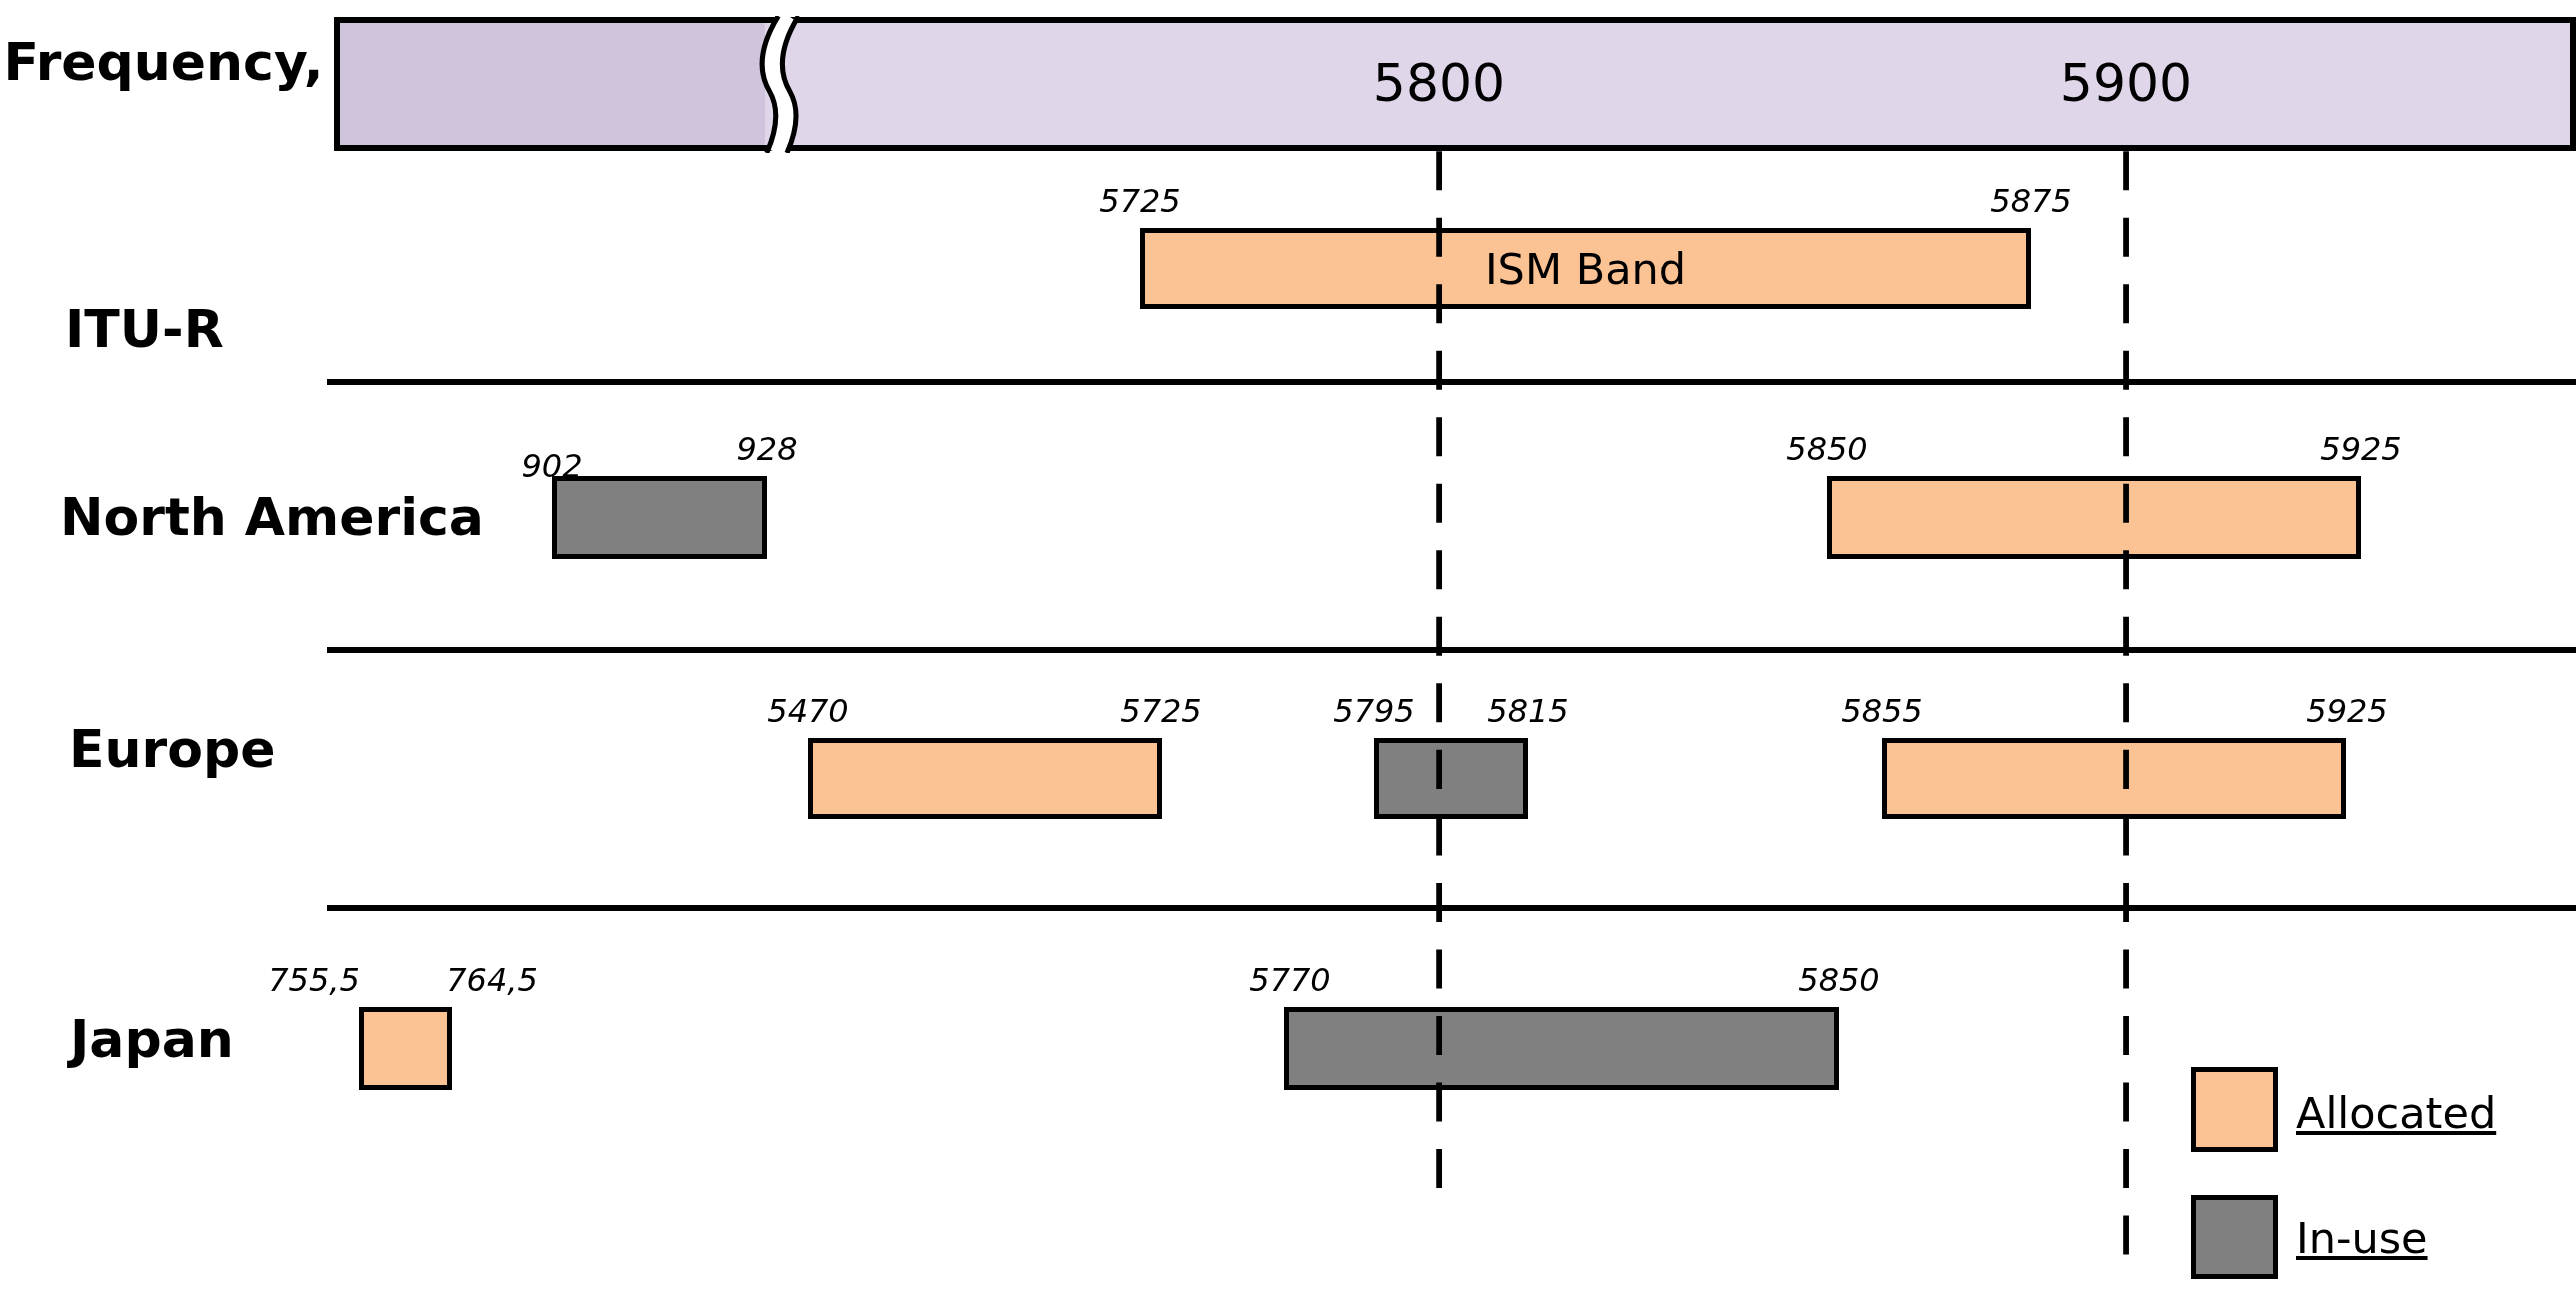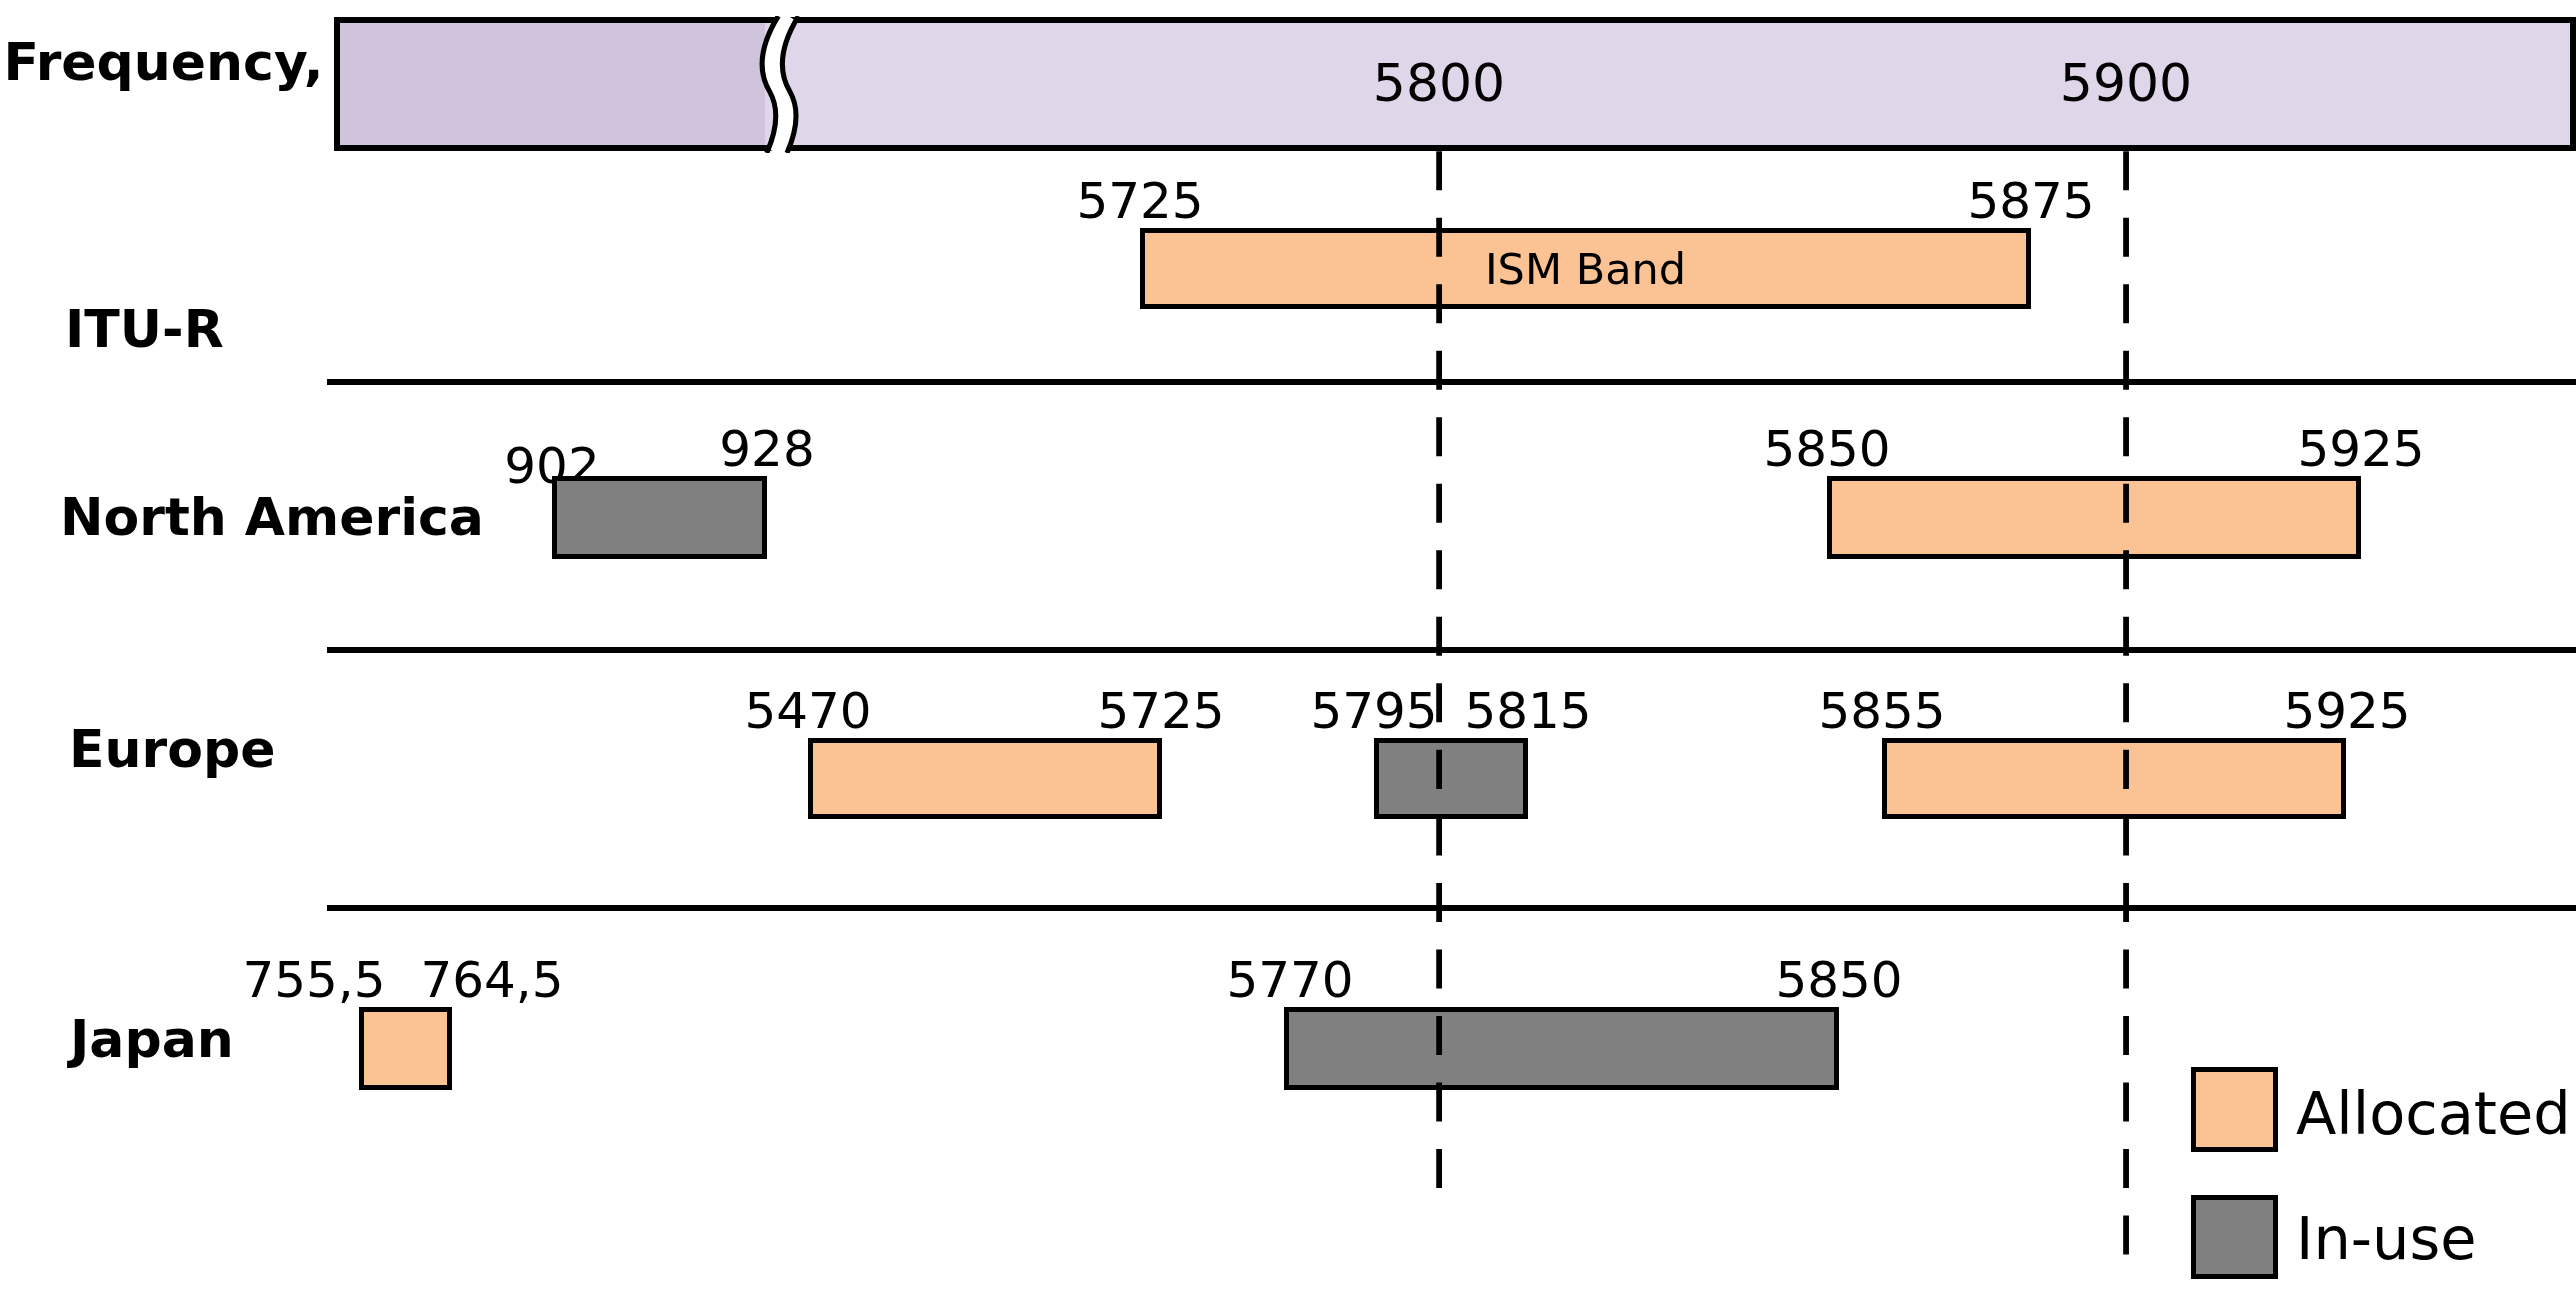--- a/index.html
+++ b/index.html
@@ -13,39 +13,39 @@
   #axis-left-seg{position:absolute;left:0;top:0;bottom:0;width:425px;background:var(--axis-left,#cfc4dc);}
   #axis-break{position:absolute;left:745px;top:16px;width:68px;height:137px;}
 
   
   .title-block{position:absolute;left:0;top:13px;width:327px;text-align:center;
     font-weight:bold;font-size:52px;}
   .title-line{height:98px;line-height:98px;}
 
   .row-label{position:absolute;transform:translateY(-50%);font-weight:bold;font-size:52px;white-space:nowrap;margin-left:47px;}
 
-  .tick-label{position:absolute;transform:translateX(-50%);font-size:50px;height:48px;line-height:48px;white-space:nowrap;}
+  .tick-label{position:absolute;transform:translateX(-50%);font-size:32px;height:48px;line-height:48px;white-space:nowrap;font-style:italic;}
   .axis-tick{position:absolute;transform:translateX(-50%);font-size:52px;height:48px;line-height:48px;top:59px;white-space:nowrap;z-index:4;}
 
   
   .band{position:absolute;box-sizing:border-box;border:5.8px solid #000;z-index:2;}
   .band.allocated{background:var(--allocated,#fbc393);padding-left:44px;}
   .band.in-use{background:var(--in-use,#808080);}
   .band-inner-label{position:absolute;left:0;right:0;top:50%;transform:translateY(-50%);
     text-align:center;font-size:43px;white-space:nowrap;}
 
   
   .divider{position:absolute;left:327px;width:2249px;height:5.8px;background:#000;z-index:1;}
   #gridline-layer{position:absolute;left:0;top:0;width:2576px;height:1290px;z-index:5;pointer-events:none;}
 
   
   .legend-swatch{position:absolute;box-sizing:border-box;border:5.8px solid #000;z-index:2;}
   #legend-swatch-allocated{left:2191px;top:1067px;width:87px;height:85px;background:var(--allocated,#fbc393);}
   #legend-swatch-inuse{left:2191px;top:1195px;width:87px;height:84px;background:var(--in-use,#808080);}
-  .legend-label{position:absolute;left:2296px;font-size:59px;height:51px;line-height:51px;white-space:nowrap;}
+  .legend-label{position:absolute;left:2296px;font-size:43px;height:51px;line-height:51px;white-space:nowrap;text-decoration:underline;}
   #legend-label-allocated{top:1088px;}
   #legend-label-inuse{top:1213px;}
 </style>
 </head>
 <body>
 
 <div id="stage">
 
   <div class="title-block">
     <div class="title-line">Frequency,</div>

